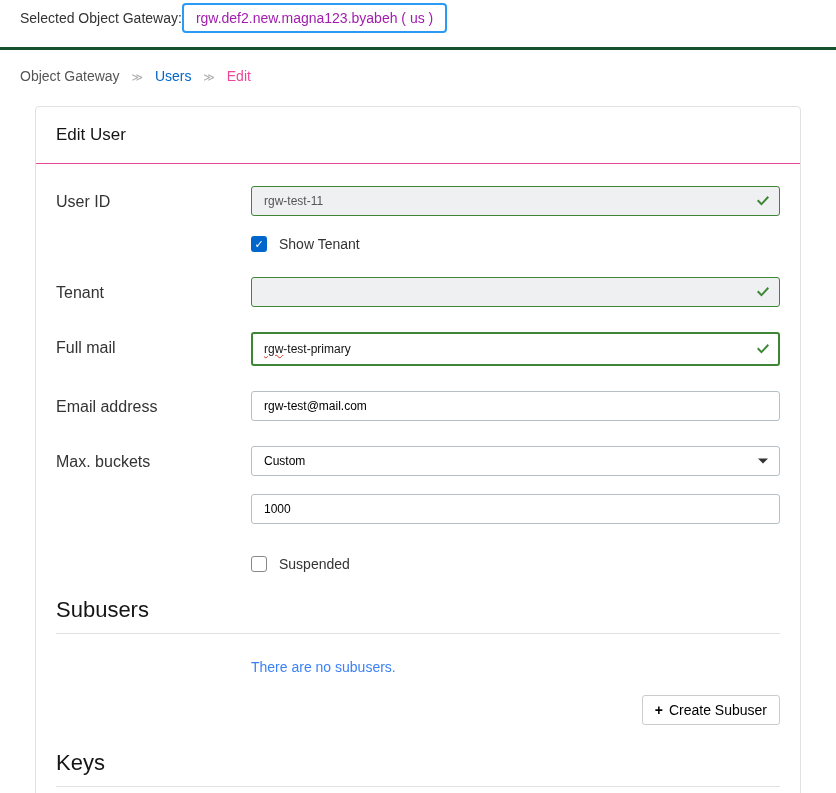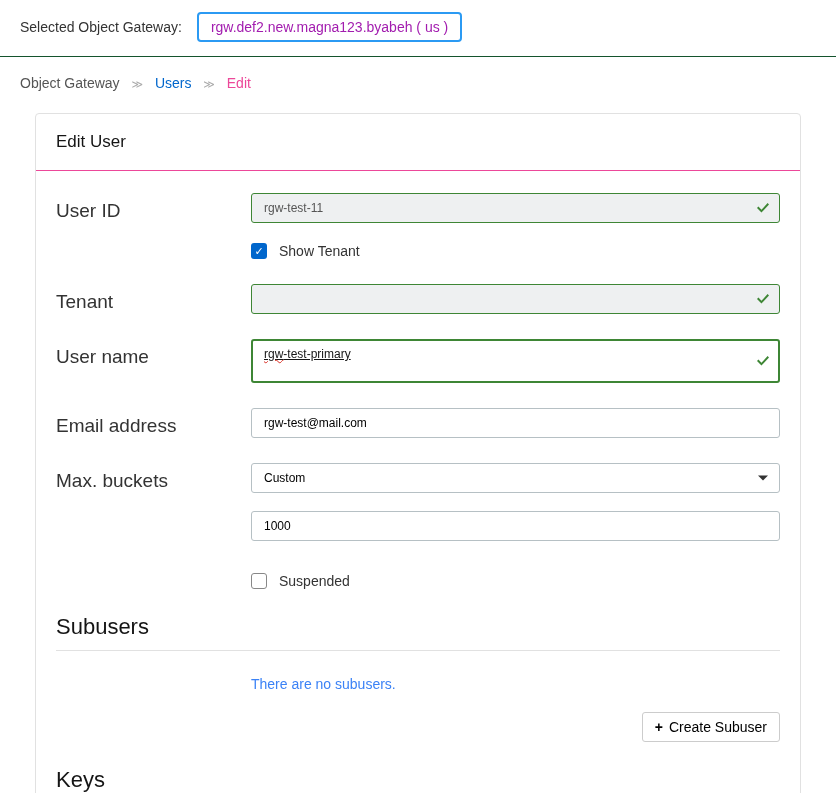--- a/index.html
+++ b/index.html
@@ -10,23 +10,22 @@
     body {
       font-family: -apple-system, BlinkMacSystemFont, "Segoe UI", "Helvetica Neue", Arial, sans-serif;
       font-size: 14px;
       color: #151515;
       background: #fff;
       width: 836px;
     }
     .top-row {
       display: flex;
       align-items: center;
-      gap: 15px;
-      padding: 12px 20px 14px 20px;
-      border-bottom: 1px solid #14532d;
+      padding: 3px 20px 14px 20px;
+      border-bottom: 3px solid #14532d;
     }
     .top-row-label {
       color: #333;
       font-size: 14px;
     }
     .gateway-select {
       border: 2px solid #2b9af3;
       border-radius: 4px;
       padding: 5px 12px;
       color: #a21caf;
@@ -71,21 +70,21 @@
     }
     .form-row {
       display: flex;
       align-items: flex-start;
       margin-bottom: 25px;
     }
     .form-label-col {
       width: 195px;
       flex: 0 0 195px;
       padding-top: 7px;
-      font-size: 19px;
+      font-size: 16px;
       color: #333;
     }
     .form-control-col {
       flex: 1;
     }
     .input-wrap {
       position: relative;
     }
     .form-control {
       width: 100%;
@@ -251,24 +250,24 @@
         <div class="input-wrap">
           <input type="text" class="form-control disabled valid" disabled="" value="" style="">
           <svg class="check-icon" viewBox="0 0 16 16">
               <path fill="currentColor" d="M6.5 12.5L2 8l1.4-1.4 3.1 3.1L12.6 3 14 4.4z"></path>
             </svg>
         </div>
       </div>
     </div>
 
     <div class="form-row">
-      <div class="form-label-col">User name</div>
+      <div class="form-label-col">Full mail</div>
       <div class="form-control-col">
         <div class="input-wrap">
-          <div class="form-control focused" style="display:flex;align-items:flex-start;height:44px;text-decoration:underline;">
+          <div class="form-control focused" style="display:flex;align-items:center;height:34px;">
             <span class="spell-underline">rgw</span>
               <span>-test-primary</span>
           </div>
           <svg class="check-icon" viewBox="0 0 16 16">
               <path fill="currentColor" d="M6.5 12.5L2 8l1.4-1.4 3.1 3.1L12.6 3 14 4.4z"></path>
             </svg>
         </div>
       </div>
     </div>
 

